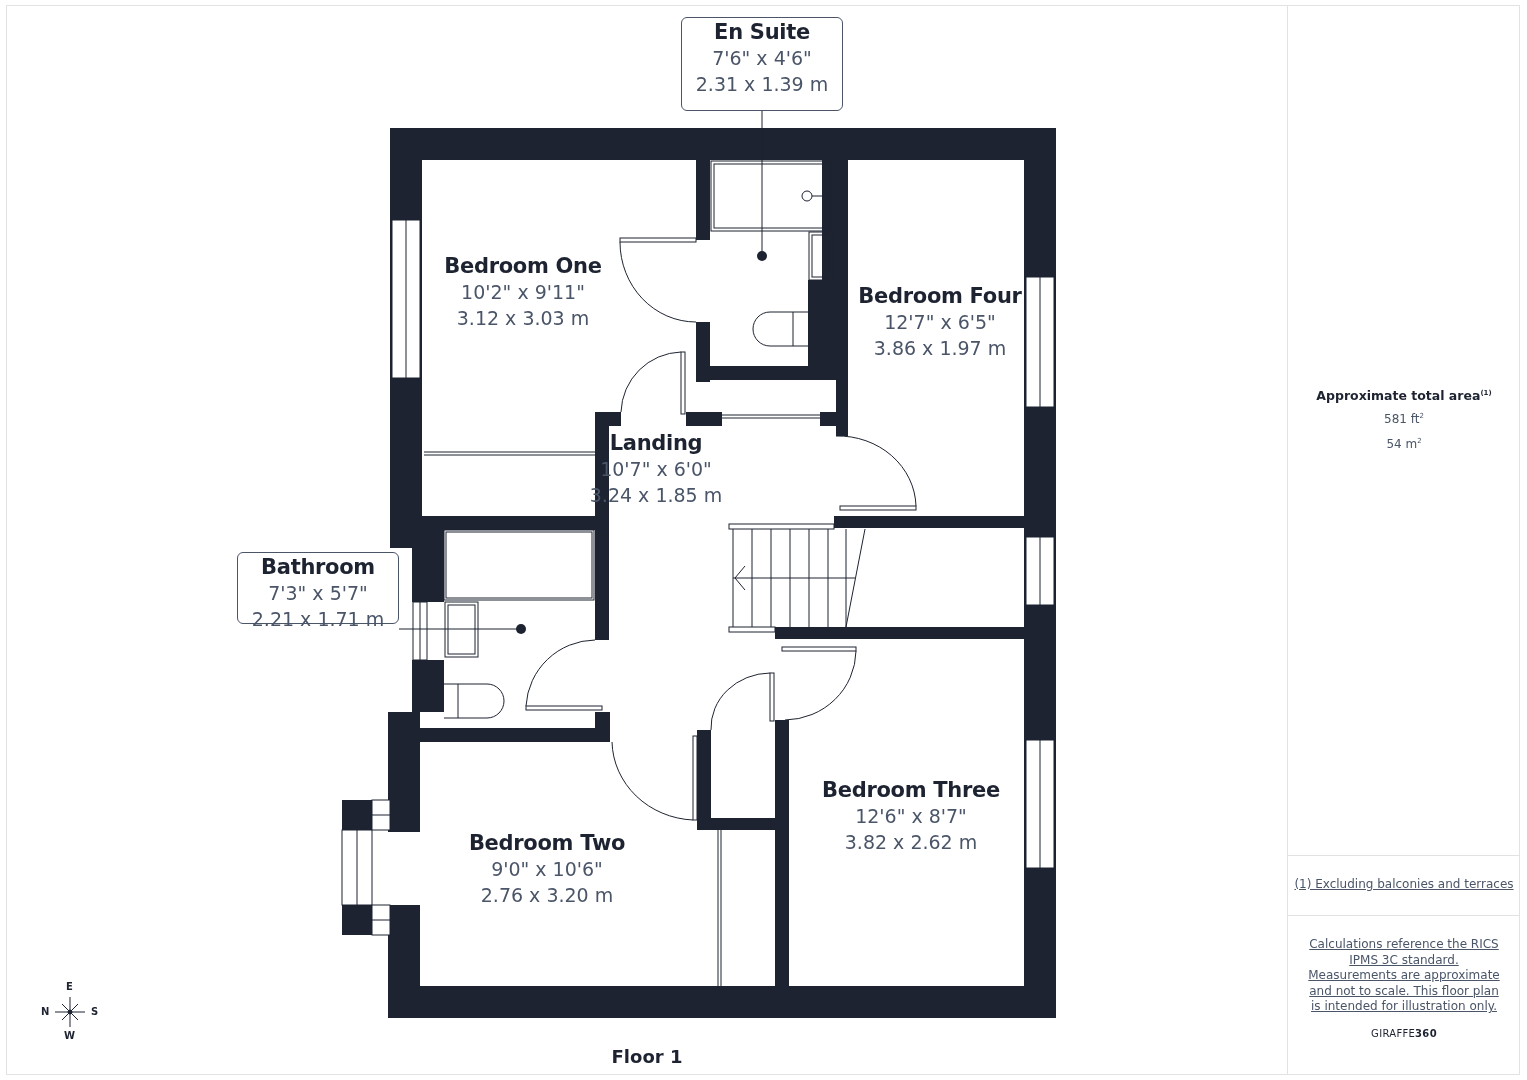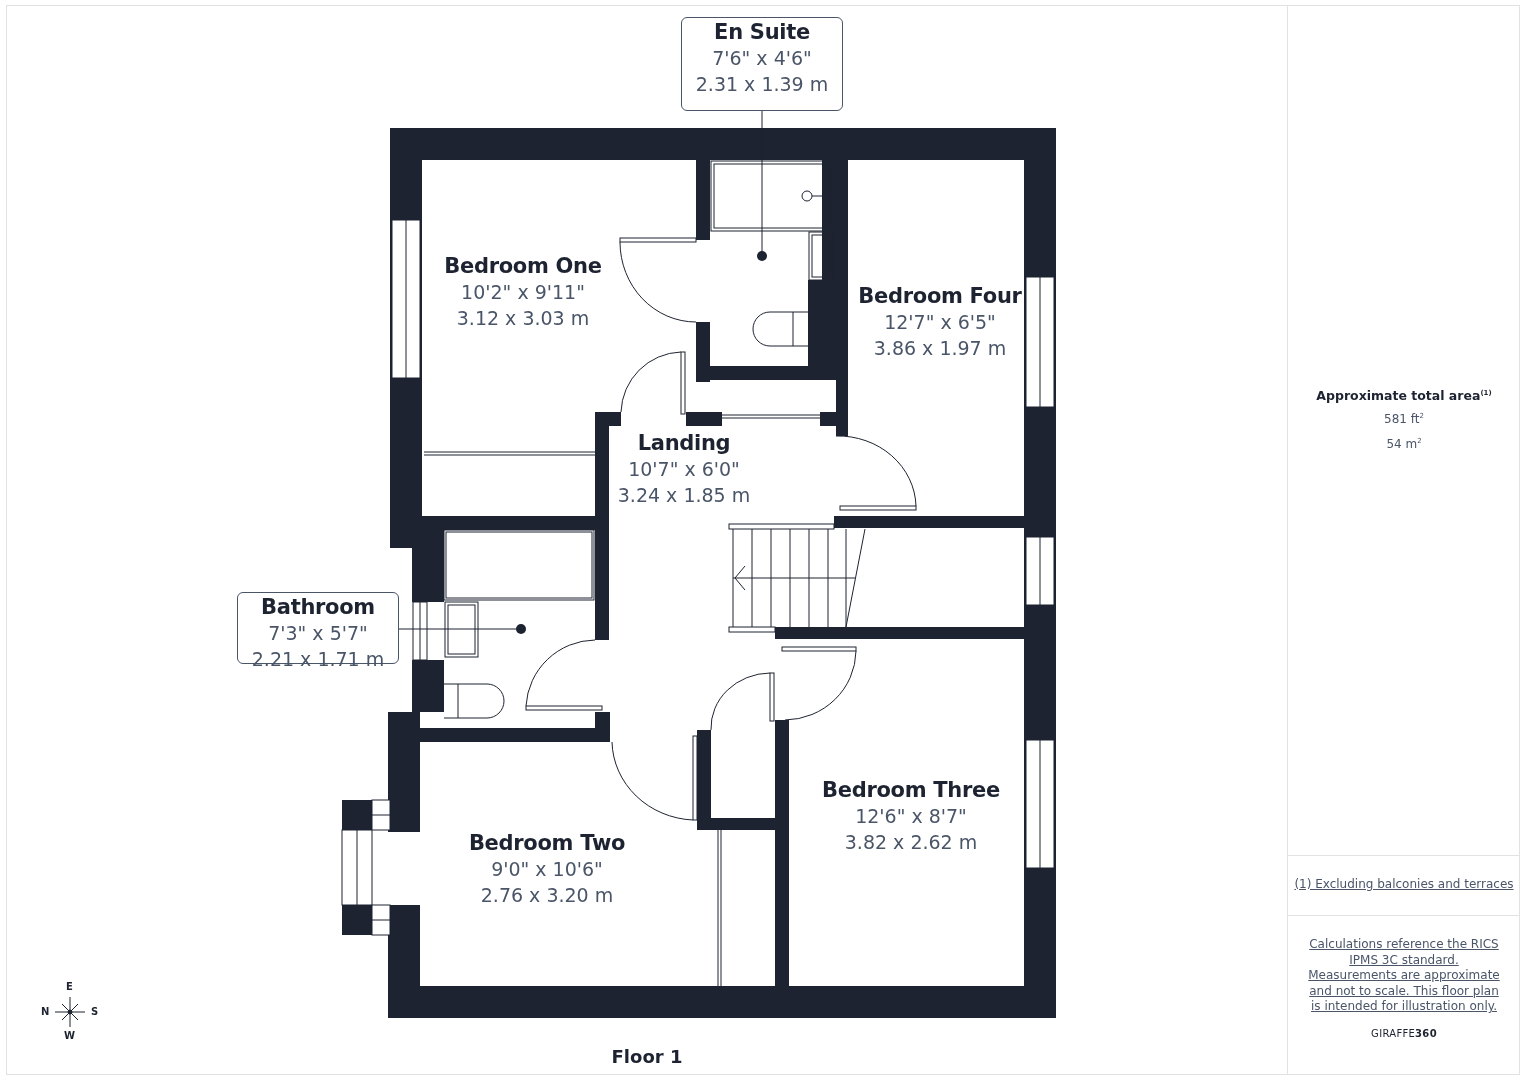--- a/index.html
+++ b/index.html
@@ -197,27 +197,27 @@
   <div class="room-dim">10'2" x 9'11"</div>
   <div class="room-dim">3.12 x 3.03 m</div>
 </div>
 
 <div class="room-label" style="left:940px; top:283px;">
   <div class="room-name">Bedroom Four</div>
   <div class="room-dim">12'7" x 6'5"</div>
   <div class="room-dim">3.86 x 1.97 m</div>
 </div>
 
-<div class="room-label" style="left:684px; top:430px;text-align:center;">
+<div class="room-label" style="left:656px; top:430px;text-align:center;">
   <div class="room-name">Landing</div>
   <div class="room-dim">10'7" x 6'0"</div>
   <div class="room-dim">3.24 x 1.85 m</div>
 </div>
 
-<div class="callout" style="left:237px; top:592px; width:162px; height:72px;">
+<div class="callout" style="left:237px; top:552px; width:162px; height:72px;">
   <div class="room-name">Bathroom</div>
   <div class="room-dim">7'3" x 5'7"</div>
   <div class="room-dim">2.21 x 1.71 m</div>
 </div>
 
 <div class="room-label" style="left:547px; top:830px;">
   <div class="room-name">Bedroom Two</div>
   <div class="room-dim">9'0" x 10'6"</div>
   <div class="room-dim">2.76 x 3.20 m</div>
 </div>

